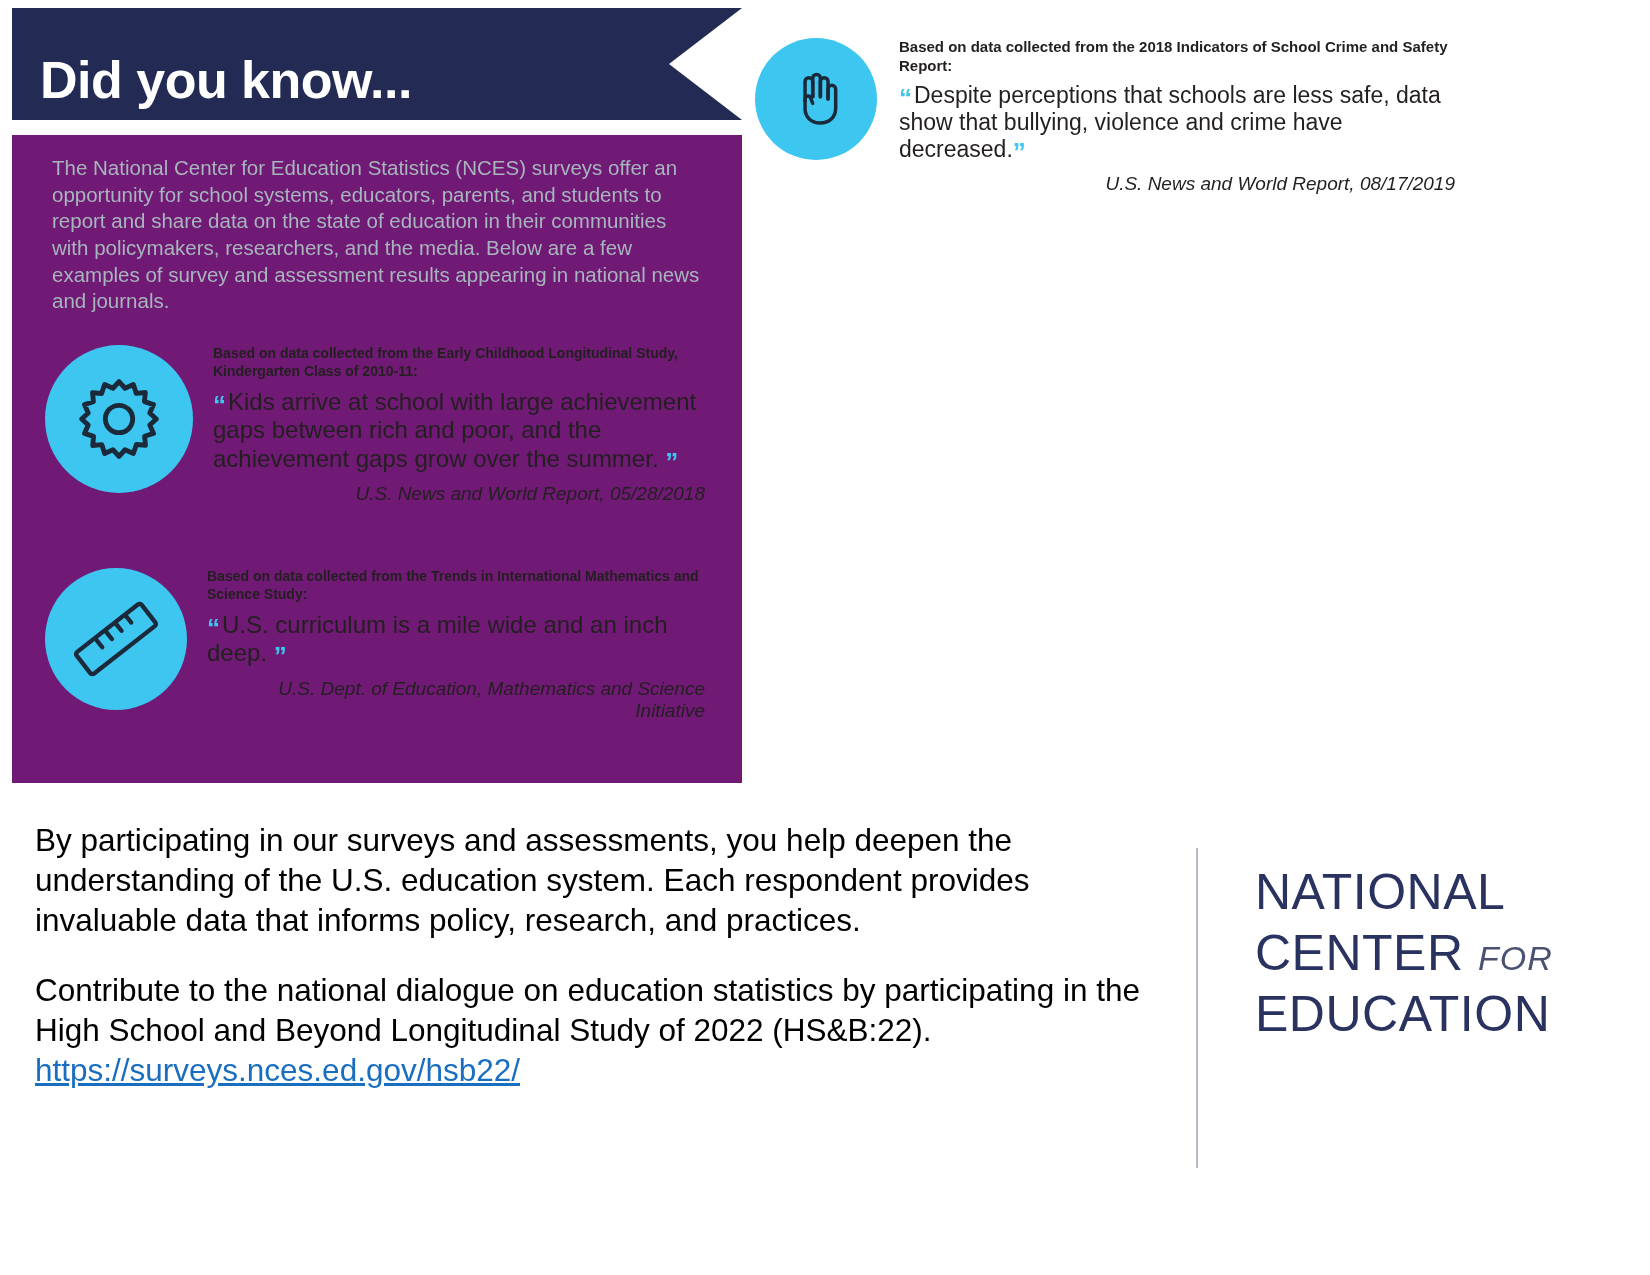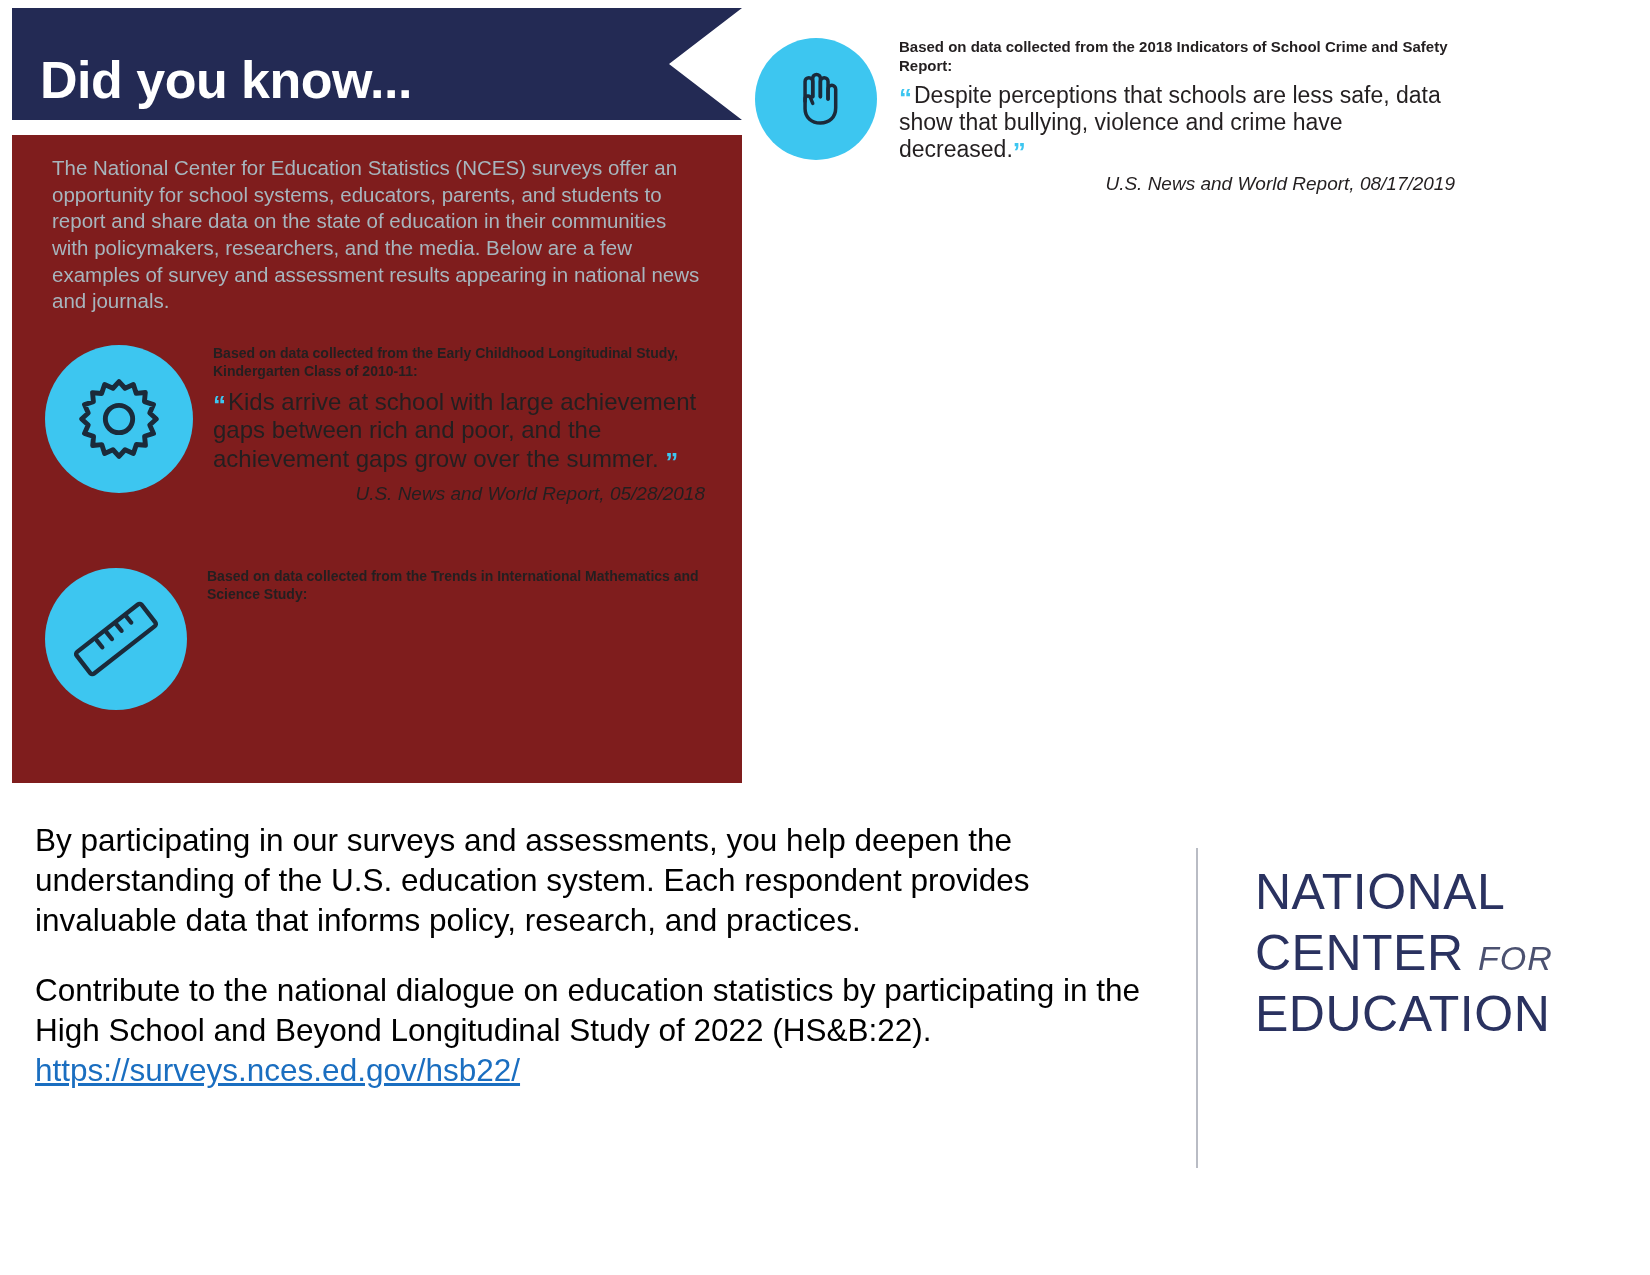--- a/index.html
+++ b/index.html
@@ -43,21 +43,21 @@
     margin-top: 16px;
   }
 
   
   .panel {
     position: absolute;
     left: 12px;
     top: 135px;
     width: 730px;
     height: 648px;
-    background: #7f1d1d;
+    background: #701a75;
   }
   .panel-intro {
     position: absolute;
     left: 40px;
     top: 20px;
     width: 650px;
     font-size: 20.5px;
     line-height: 1.3;
     color: #a7b5bd;
   }
@@ -233,20 +233,24 @@
         <rect x="2" y="22" width="60" height="20" rx="2" transform="rotate(-38 32 32)"></rect>
         <path d="M18 33l4 5"></path>
         <path d="M25 27l4 5"></path>
         <path d="M32 21l4 5"></path>
         <path d="M39 15l4 5"></path>
       </g>
     </svg>
   </div>
   <div class="quote-body">
     <div class="source-line">Based on data collected from the Trends in International Mathematics and Science Study:</div>
+    <div class="quote-text">
+      <span class="qmark qmark-open">“</span><span>U.S. curriculum is a mile wide and an inch deep.</span> <span class="qmark">”</span>
+    </div>
+    <div class="attrib">U.S. Dept. of Education, Mathematics and Science Initiative</div>
   </div>
 </div>
 
 <div class="bottom-text">
   <p>By participating in our surveys and assessments, you help deepen the understanding of the U.S. education system. Each respondent provides invaluable data that informs policy, research, and practices.</p>
   <p>
     <span>Contribute to the national dialogue on education statistics by participating in the High School and Beyond Longitudinal Study of 2022 (HS&amp;B:22).</span><br>
     <a class="link" href="#">https://surveys.nces.ed.gov/hsb22/</a>
   </p>
 </div>

